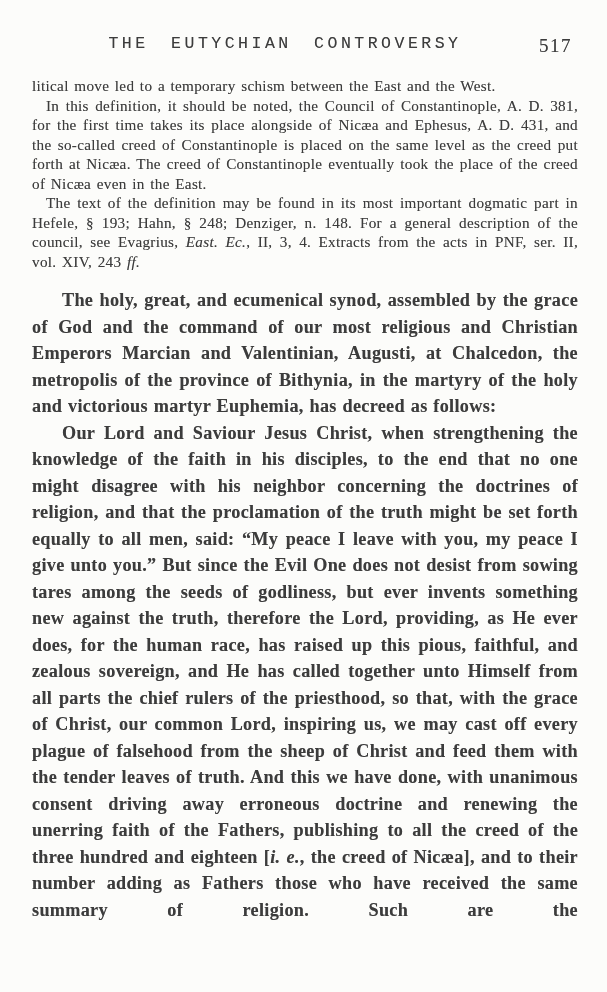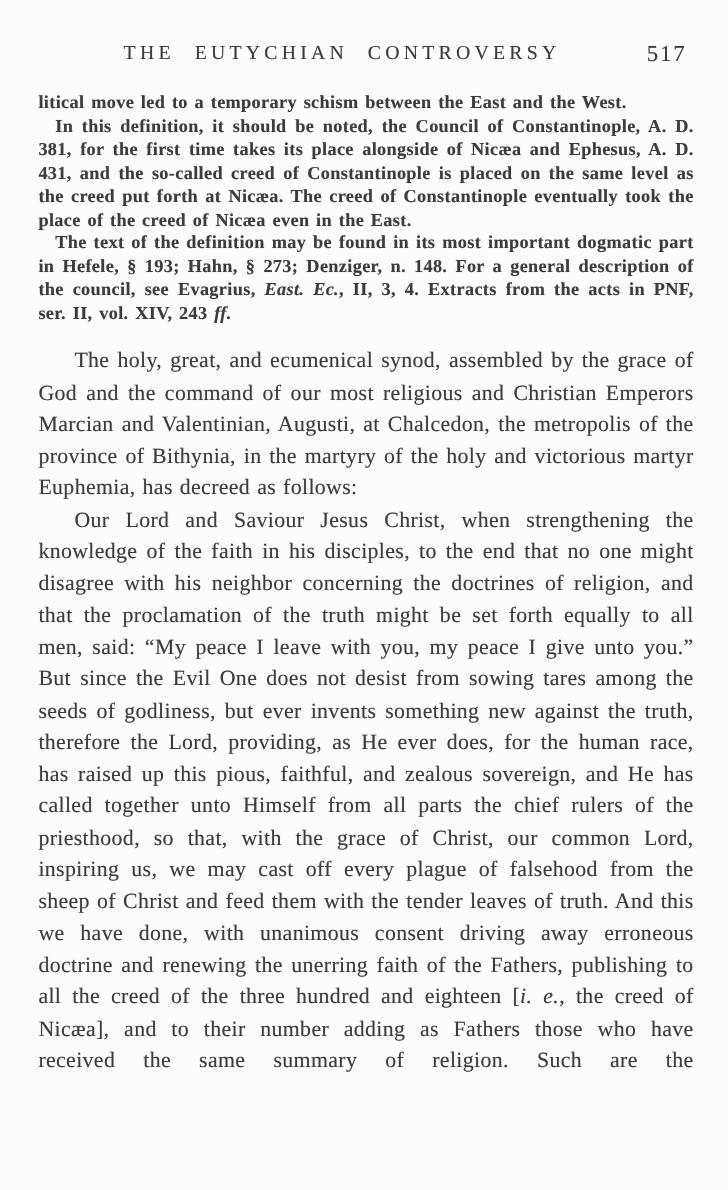--- a/index.html
+++ b/index.html
@@ -34,48 +34,49 @@
     margin-bottom: 18px;
   }
   .running-title {
     display: block;
     text-align: center;
     font-size: 16.5px;
     letter-spacing: 3.5px;
     word-spacing: 9px;
     color: var(--ink);
     padding-right: 40px; 
+    font-family: Liberation Mono, monospace;
   }
   .page-number {
     position: absolute;
     right: 6px;
     top: 1px;
     font-size: 19px;
     letter-spacing: 1.5px;
   }
 
   .notes {
     width: 546px;
   }
   .note {
     margin: 0;
     font-size: 15.2px;
     line-height: 19.5px;
     text-align: justify;
     text-indent: 14px;
     letter-spacing: 0.3px;
     word-spacing: 1.5px;
-    font-weight: bold;
   }
   .note.no-indent { text-indent: 0; }
   .ital { font-style: italic; }
 
   .body-text {
     width: 546px;
     margin-top: 16px;
+    font-weight: bold;
   }
   .body-para {
     margin: 0;
     font-size: 18.2px;
     line-height: 26.5px;
     text-align: justify;
     text-indent: 30px;
     letter-spacing: 0.3px;
     word-spacing: 1px;
   }
@@ -87,21 +88,21 @@
 <div class="page">
 
   <header class="page-header">
     <span class="running-title">THE EUTYCHIAN CONTROVERSY</span>
     <span class="page-number">517</span>
   </header>
 
   <section class="notes">
     <p class="note no-indent">litical move led to a temporary schism between the East and the West.</p>
     <p class="note">In this definition, it should be noted, the Council of Constantinople, A. D. 381, for the first time takes its place alongside of Nicæa and Ephesus, A. D. 431, and the so-called creed of Constantinople is placed on the same level as the creed put forth at Nicæa.  The creed of Constantinople eventually took the place of the creed of Nicæa even in the East.</p>
-    <p class="note"><span>The text of the definition may be found in its most important dogmatic part in Hefele, § 193; Hahn, § 273; Denziger, n. 148.  For a general description of the council, see Evagrius, </span><span class="ital">East. Ec.</span><span>, II, 3, 4.  Extracts from the acts in PNF, ser. II, vol. XIV, 243 </span><span class="ital">ff.</span></p>
+    <p class="note"><span>The text of the definition may be found in its most important dogmatic part in Hefele, § 193; Hahn, § 248; Denziger, n. 148.  For a general description of the council, see Evagrius, </span><span class="ital">East. Ec.</span><span>, II, 3, 4.  Extracts from the acts in PNF, ser. II, vol. XIV, 243 </span><span class="ital">ff.</span></p>
   </section>
 
   <section class="body-text">
     <p class="body-para">The holy, great, and ecumenical synod, assembled by the grace of God and the command of our most religious and Christian Emperors Marcian and Valentinian, Augusti, at Chalcedon, the metropolis of the province of Bithynia, in the martyry of the holy and victorious martyr Euphemia, has decreed as follows:</p>
     <p class="body-para fill-last"><span>Our Lord and Saviour Jesus Christ, when strengthening the knowledge of the faith in his disciples, to the end that no one might disagree with his neighbor concerning the doctrines of religion, and that the proclamation of the truth might be set forth equally to all men, said: “My peace I leave with you, my peace I give unto you.”  But since the Evil One does not desist from sowing tares among the seeds of godliness, but ever invents something new against the truth, therefore the Lord, providing, as He ever does, for the human race, has raised up this pious, faithful, and zealous sovereign, and He has called together unto Himself from all parts the chief rulers of the priesthood, so that, with the grace of Christ, our common Lord, inspiring us, we may cast off every plague of falsehood from the sheep of Christ and feed them with the tender leaves of truth.  And this we have done, with unanimous consent driving away erroneous doctrine and renewing the unerring faith of the Fathers, publishing to all the creed of the three hundred and eighteen [</span><span class="ital">i. e.</span><span>, the creed of Nicæa], and to their number adding as Fathers those who have received the same summary of religion.  Such are the</span></p>
   </section>
 
 </div>
 
 </body></html>

